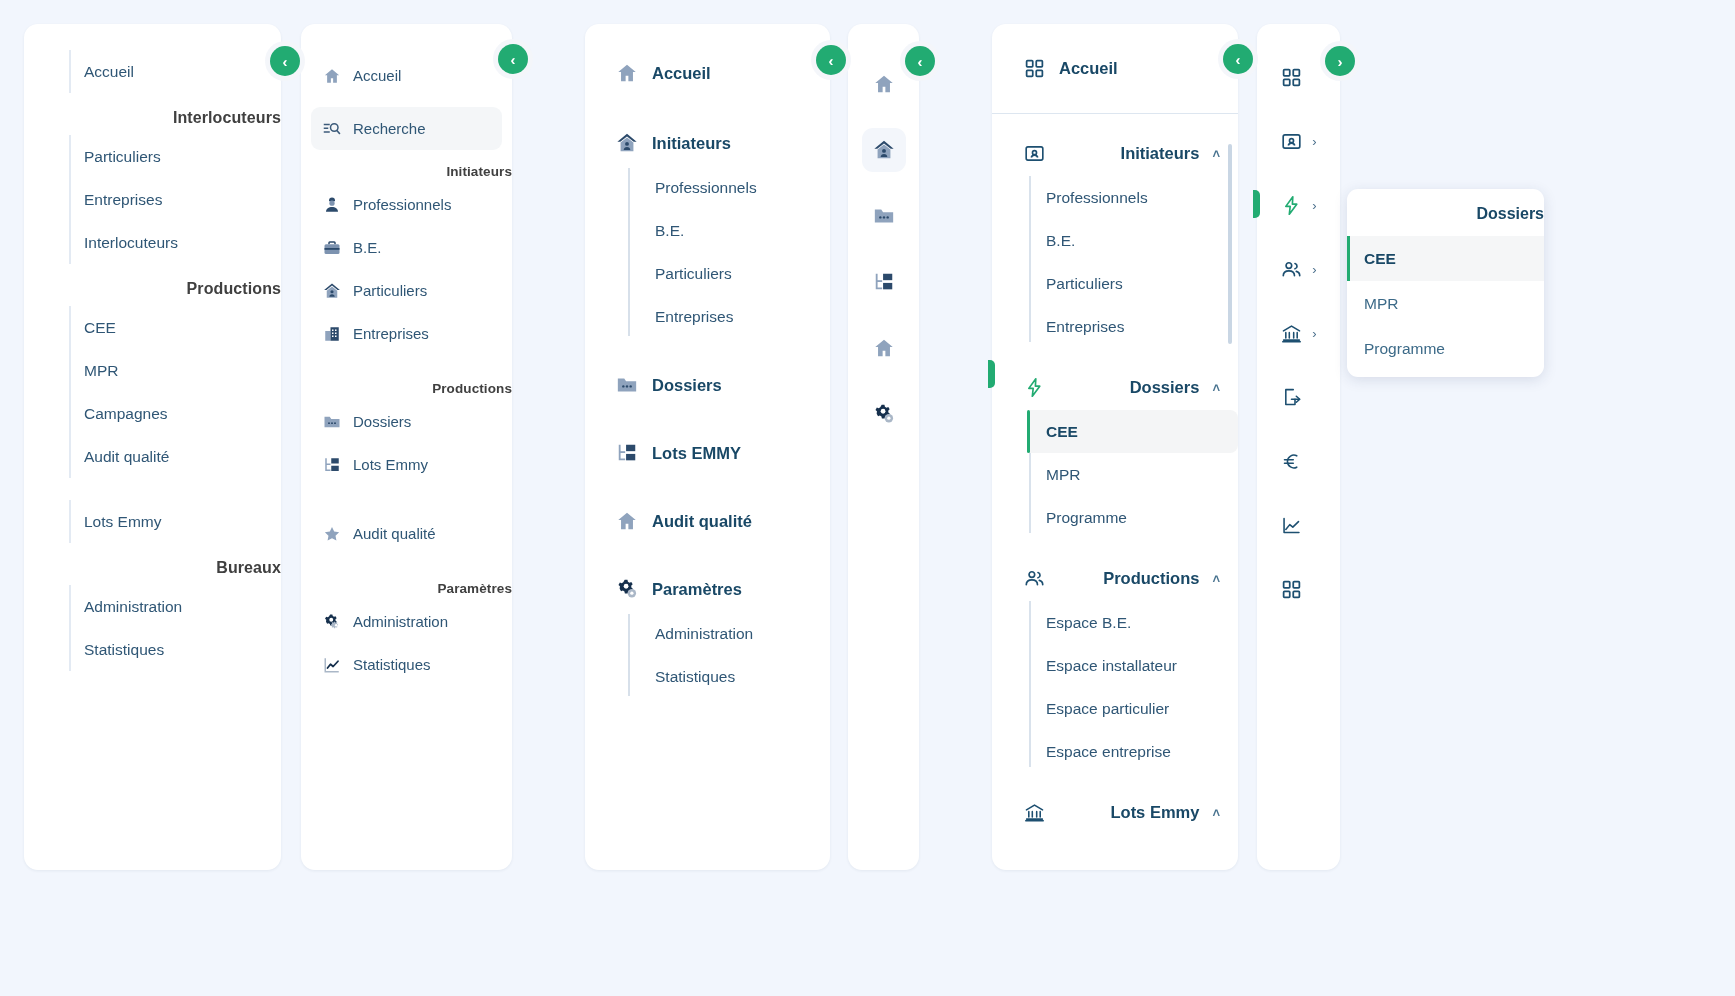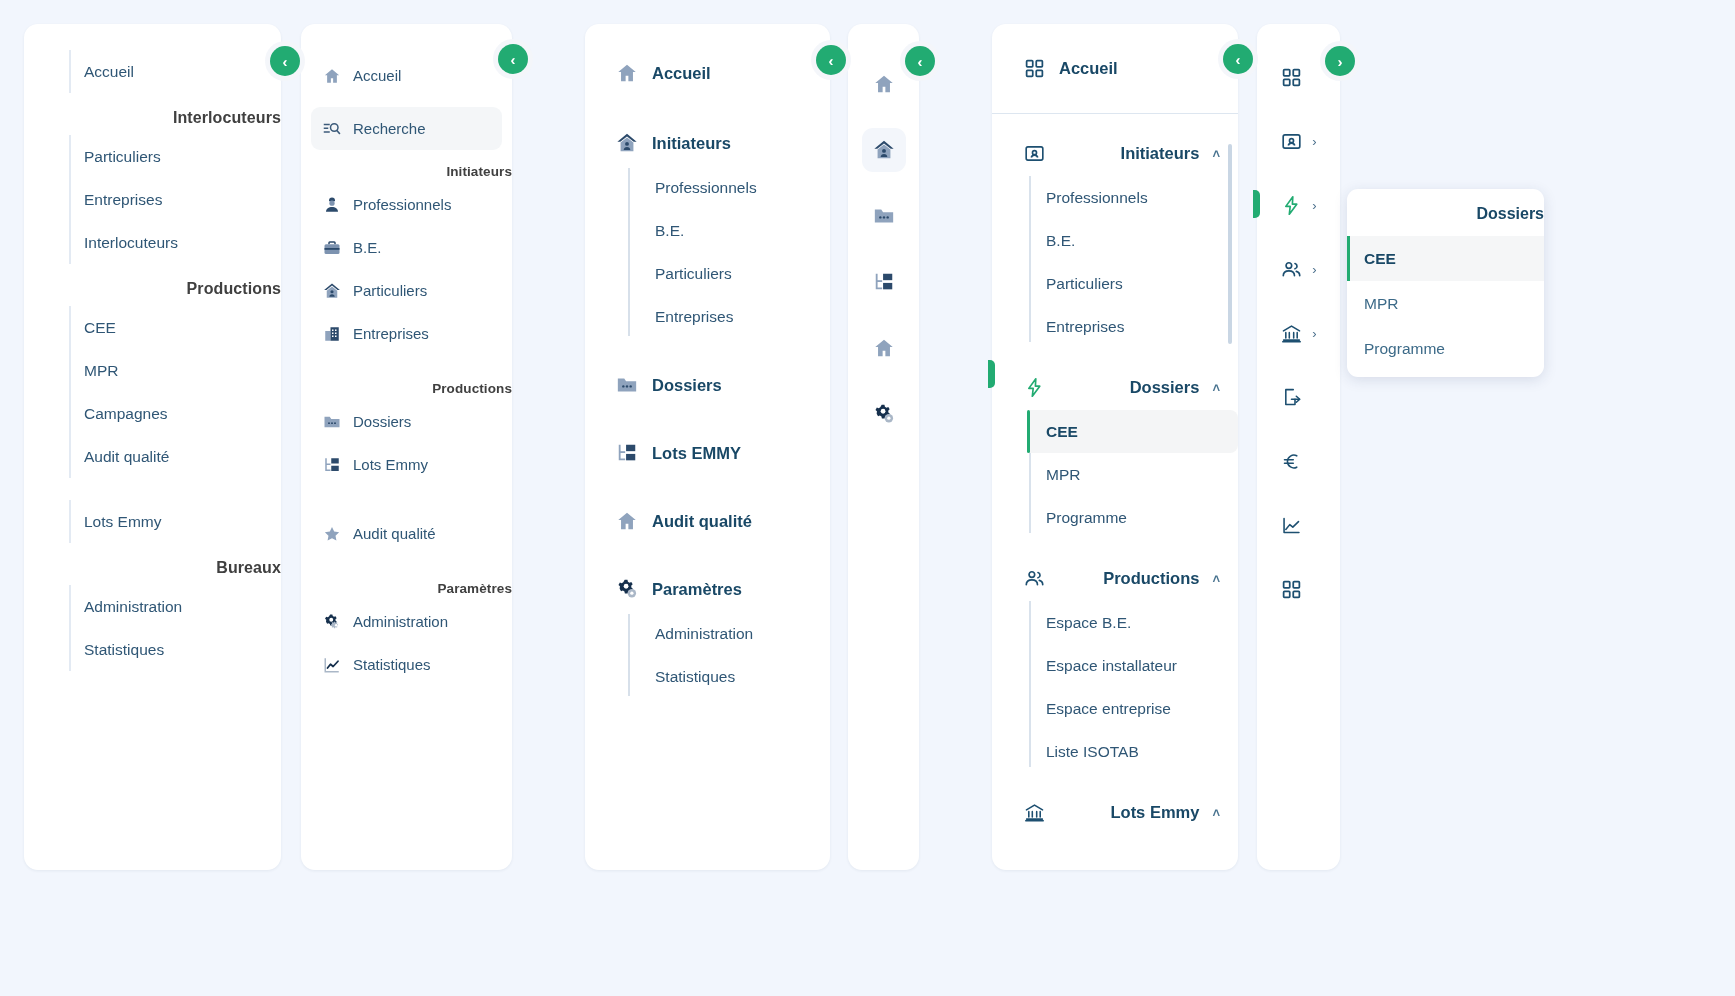--- a/index.html
+++ b/index.html
@@ -547,22 +547,22 @@
             <path d="M17.5 14.2c2.3.6 3.9 2.3 3.9 4.8"></path>
           </svg>
         </span>
         <span class="lbl">Productions</span>
         <span style="color:#4a7490;font-size:13px;">˄</span>
       </div>
       <div class="sublist">
         <div class="subline"></div>
         <div class="srow leaf">Espace B.E.</div>
         <div class="srow leaf">Espace installateur</div>
+        <div class="srow leaf">Espace particulier</div>
         <div class="srow leaf">Espace entreprise</div>
-        <div class="srow leaf">Liste ISOTAB</div>
       </div>
     </div>
 
     <div class="acc">
       <div class="accHead bold-item">
         <span class="ic">
           <svg width="21" height="21" viewBox="0 0 24 24" fill="none" stroke="#1d4f70" stroke-width="1.8" stroke-linecap="round">
             <path d="M2.8 9 12 3.6 21.2 9"></path>
             <path d="M5.5 11v6M9.5 11v6M14.5 11v6M18.5 11v6"></path>
             <path d="M3 19.6h18"></path>

